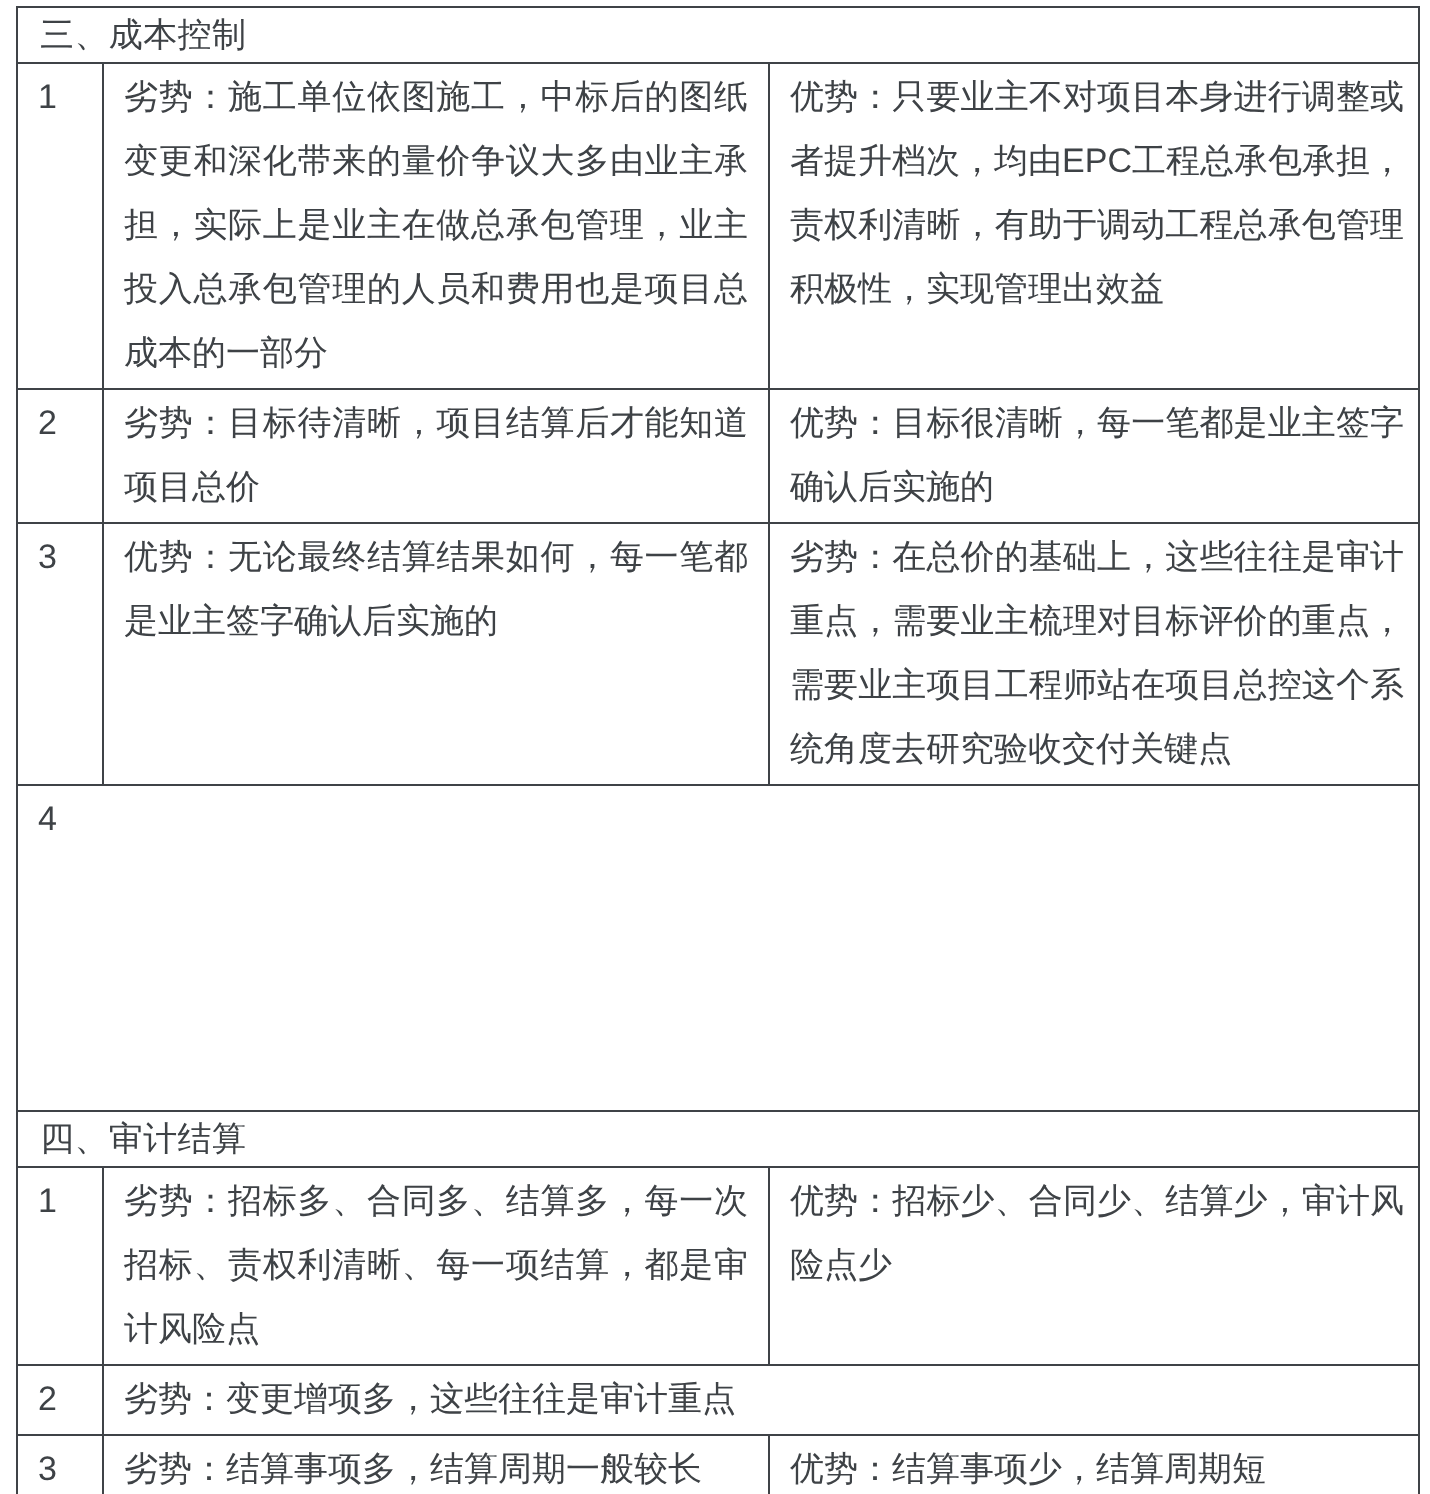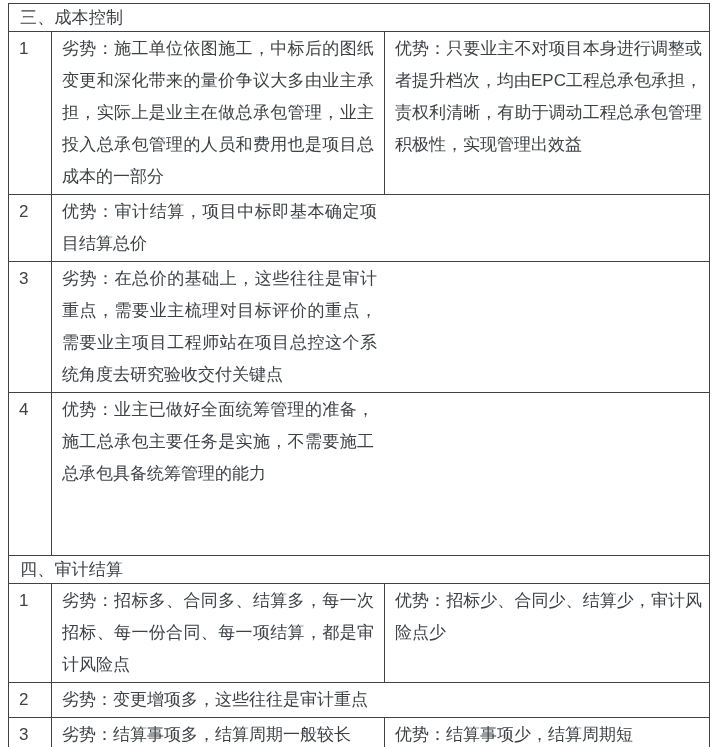--- a/index.html
+++ b/index.html
@@ -75,38 +75,39 @@
     <div class="sec-header">三、成本控制</div>
 
     <div class="row lines-5">
       <div class="cell num">1</div>
       <div class="cell left-cell">劣势：施工单位依图施工，中标后的图纸变更和深化带来的量价争议大多由业主承担，实际上是业主在做总承包管理，业主投入总承包管理的人员和费用也是项目总成本的一部分</div>
       <div class="cell right-cell">优势：只要业主不对项目本身进行调整或者提升档次，均由EPC工程总承包承担，责权利清晰，有助于调动工程总承包管理积极性，实现管理出效益</div>
     </div>
 
     <div class="row lines-2">
       <div class="cell num">2</div>
-      <div class="cell right-cell">优势：审计结算，项目中标即基本确定项目结算总价</div>
+      <div class="cell left-cell">劣势：目标待清晰，项目结算后才能知道项目总价</div>
+      <div class="cell right-cell">优势：目标很清晰，每一笔都是业主签字确认后实施的</div>
     </div>
 
     <div class="row lines-4">
       <div class="cell num">3</div>
+      <div class="cell left-cell">优势：无论最终结算结果如何，每一笔都是业主签字确认后实施的</div>
       <div class="cell right-cell">劣势：在总价的基础上，这些往往是审计重点，需要业主梳理对目标评价的重点，需要业主项目工程师站在项目总控这个系统角度去研究验收交付关键点</div>
     </div>
 
     <div class="row lines-5">
       <div class="cell num">4</div>
-      <div class="cell left-cell">优势：业主已做好全面统筹管理的准备，施工总承包主要任务是实施，不需要施工总承包具备统筹管理的能力</div>
     </div>
 
     <div class="sec-header">四、审计结算</div>
 
     <div class="row lines-3">
       <div class="cell num">1</div>
-      <div class="cell left-cell">劣势：招标多、合同多、结算多，每一次招标、每一份合同、每一项结算，都是审计风险点</div>
+      <div class="cell left-cell">劣势：招标多、合同多、结算多，每一次招标、责权利清晰、每一项结算，都是审计风险点</div>
       <div class="cell right-cell">优势：招标少、合同少、结算少，审计风险点少</div>
     </div>
 
     <div class="row lines-1">
       <div class="cell num">2</div>
       <div class="cell left-cell">劣势：变更增项多，这些往往是审计重点</div>
     </div>
 
     <div class="row lines-1">
       <div class="cell num">3</div>

